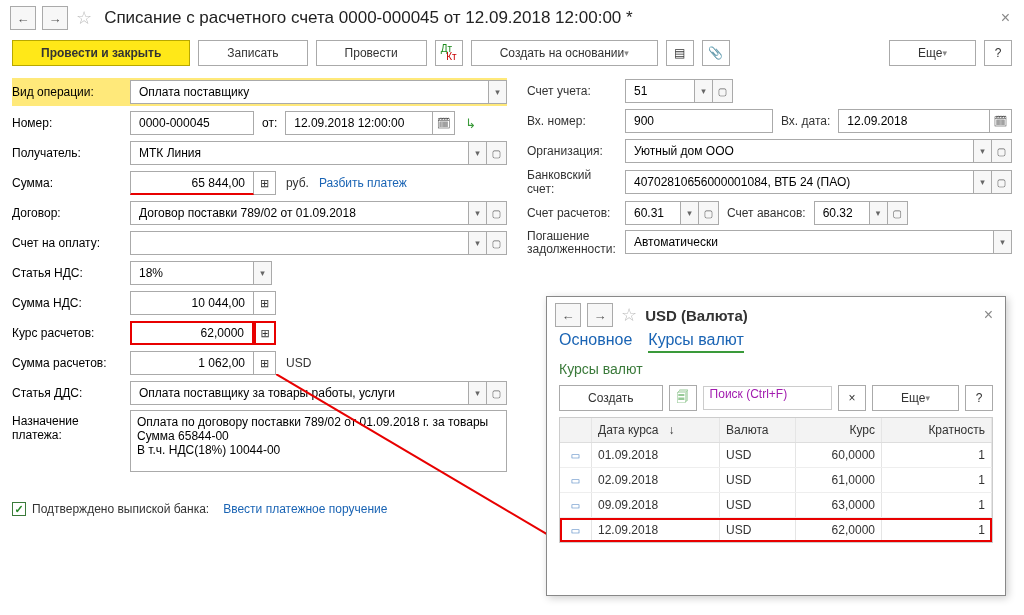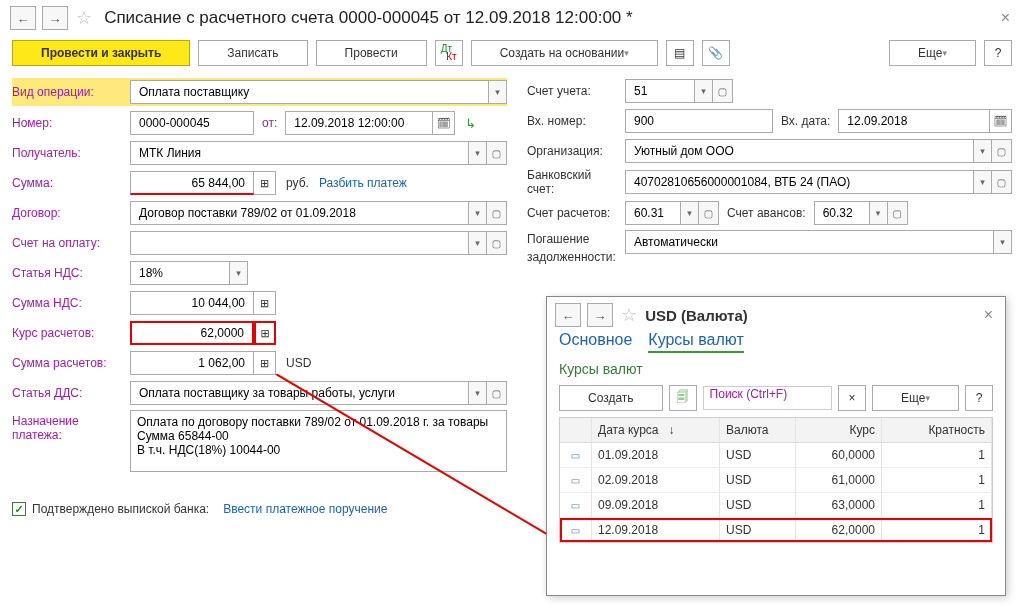--- a/index.html
+++ b/index.html
@@ -57,21 +57,21 @@
   .btn-small { width: 28px; padding: 0; justify-content: center; }
   .debit-credit { font-size: 10px; line-height: 8px; }
   .dc-d { color: #1a8a1a; }
   .dc-c { color: #c80000; }
   .spacer { flex: 1; }
 
   .form-area { padding: 0 12px; display: flex; gap: 20px; }
   .form-left { width: 495px; }
   .form-right { flex: 1; }
   .row { display: flex; align-items: center; margin-bottom: 4px; min-height: 26px; }
-  .lbl { width: 118px; color: #a21caf; padding-right: 4px; }
+  .lbl { width: 118px; color: #000000; padding-right: 4px; }
   .lbl2 { width: 98px; color: #333; padding-right: 4px; }
   .lbl-multi { width: 118px; align-self: flex-start; padding-top: 4px; }
   .lbl.yellow, .yellow-row { background: #ffe97a; }
   .yellow-row { padding: 2px 0; }
   .txt {
     height: 24px;
     border: 1px solid #aaa;
     padding: 0 6px;
     background: #fff;
     display: flex;
@@ -212,21 +212,21 @@
       <div class="lbl">Счет на оплату:</div>
       <div class="txt" style="flex:1">
           <input style="">
         </div>
       <div class="dd-btn">▾</div>
       <div class="open-btn">▢</div>
     </div>
 
     <div class="row">
       <div class="lbl">Статья НДС:</div>
-      <div class="txt" style="width:100px">
+      <div class="txt" style="width:124px">
           <input value="18%" style="">
         </div>
       <div class="dd-btn">▾</div>
     </div>
 
     <div class="row">
       <div class="lbl">Сумма НДС:</div>
       <div class="txt txt-right" style="width:124px">
           <input value="10 044,00" style="">
         </div>
@@ -318,21 +318,21 @@
       <div class="open-btn">▢</div>
       <div style="width:auto;padding:0 8px">Счет авансов:</div>
       <div class="txt" style="width:56px">
           <input value="60.32" style="">
         </div>
       <div class="dd-btn">▾</div>
       <div class="open-btn">▢</div>
     </div>
 
     <div class="row" style="align-items:flex-start">
-      <div class="lbl2" style="line-height:18px">Погашение задолженности:</div>
+      <div class="lbl2" style="line-height:13px">Погашение задолженности:</div>
       <div class="txt" style="flex:1">
           <input value="Автоматически" style="">
         </div>
       <div class="dd-btn">▾</div>
     </div>
 
   </div>
 </div>
 
 <div style="height:20px"></div>

